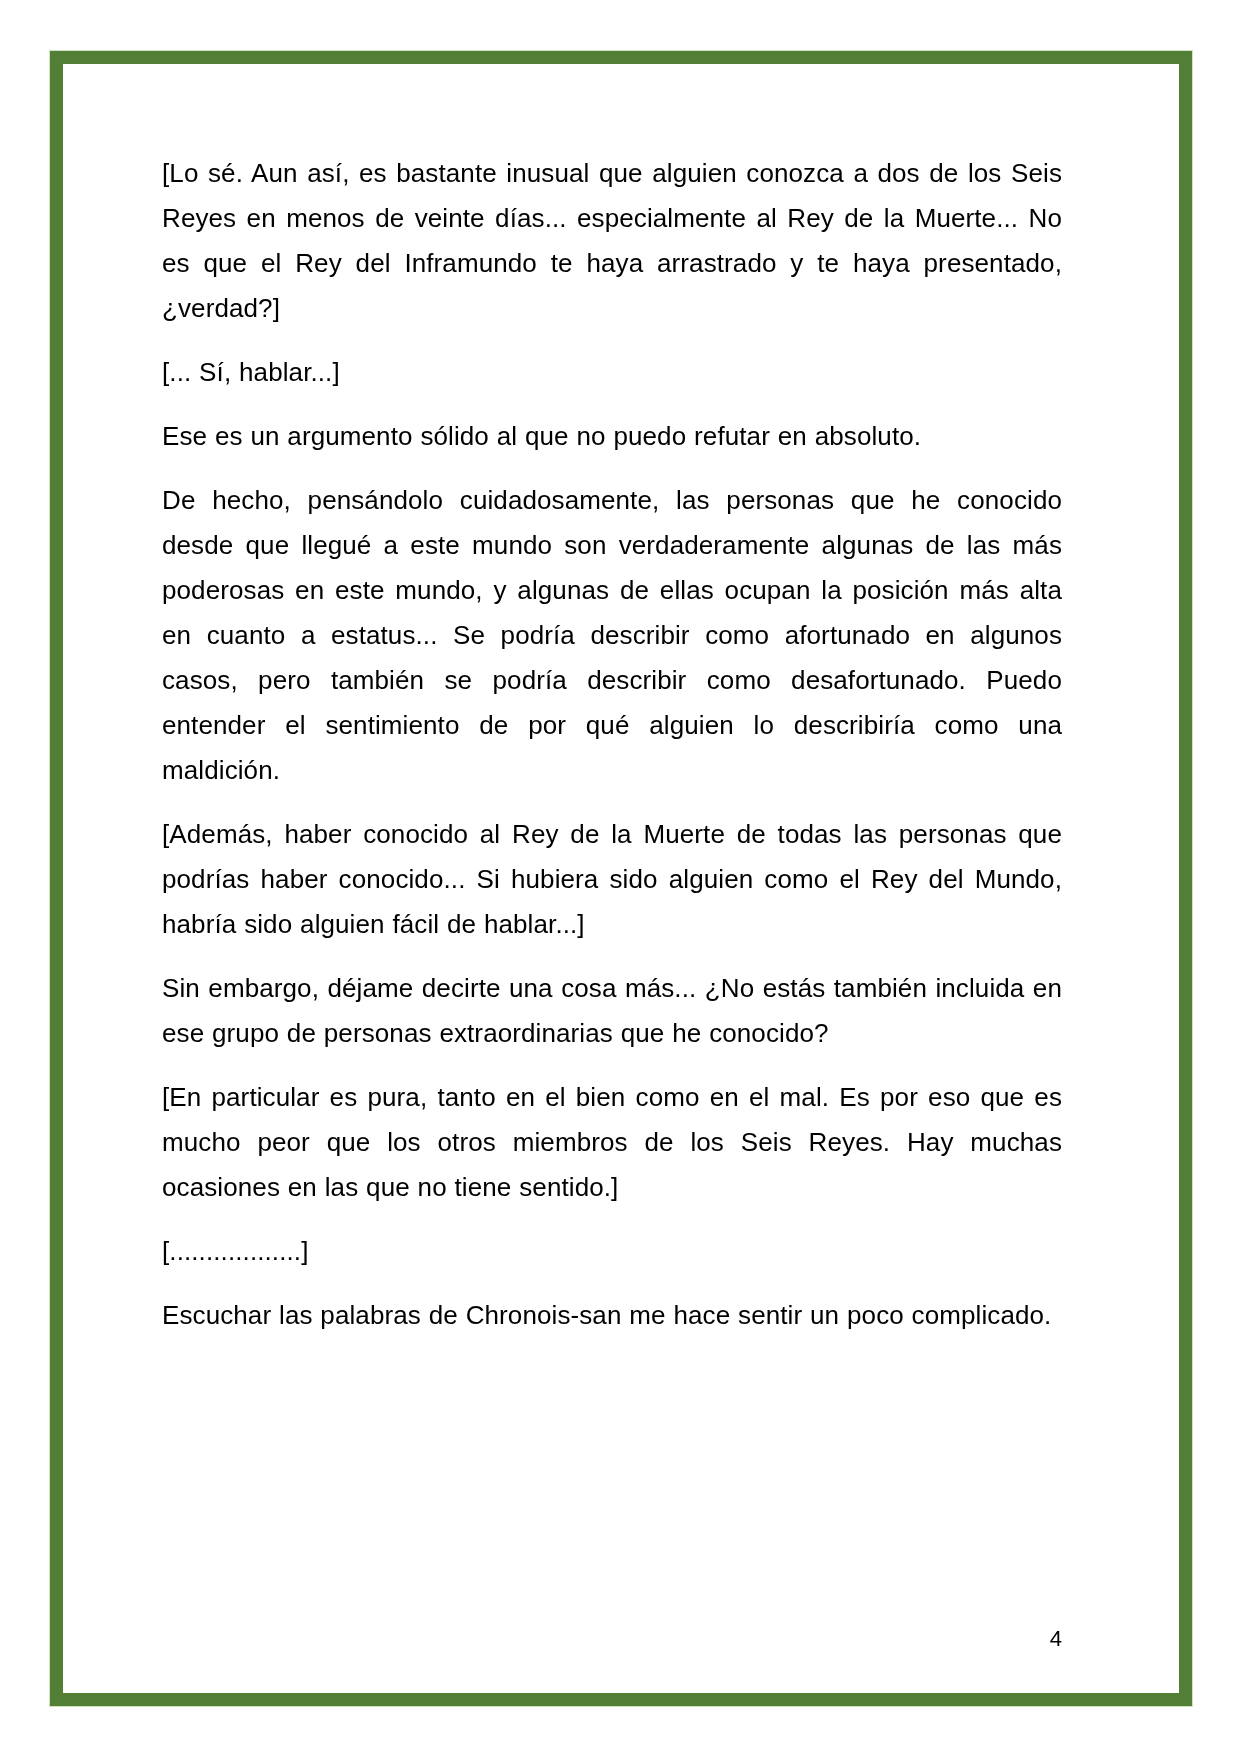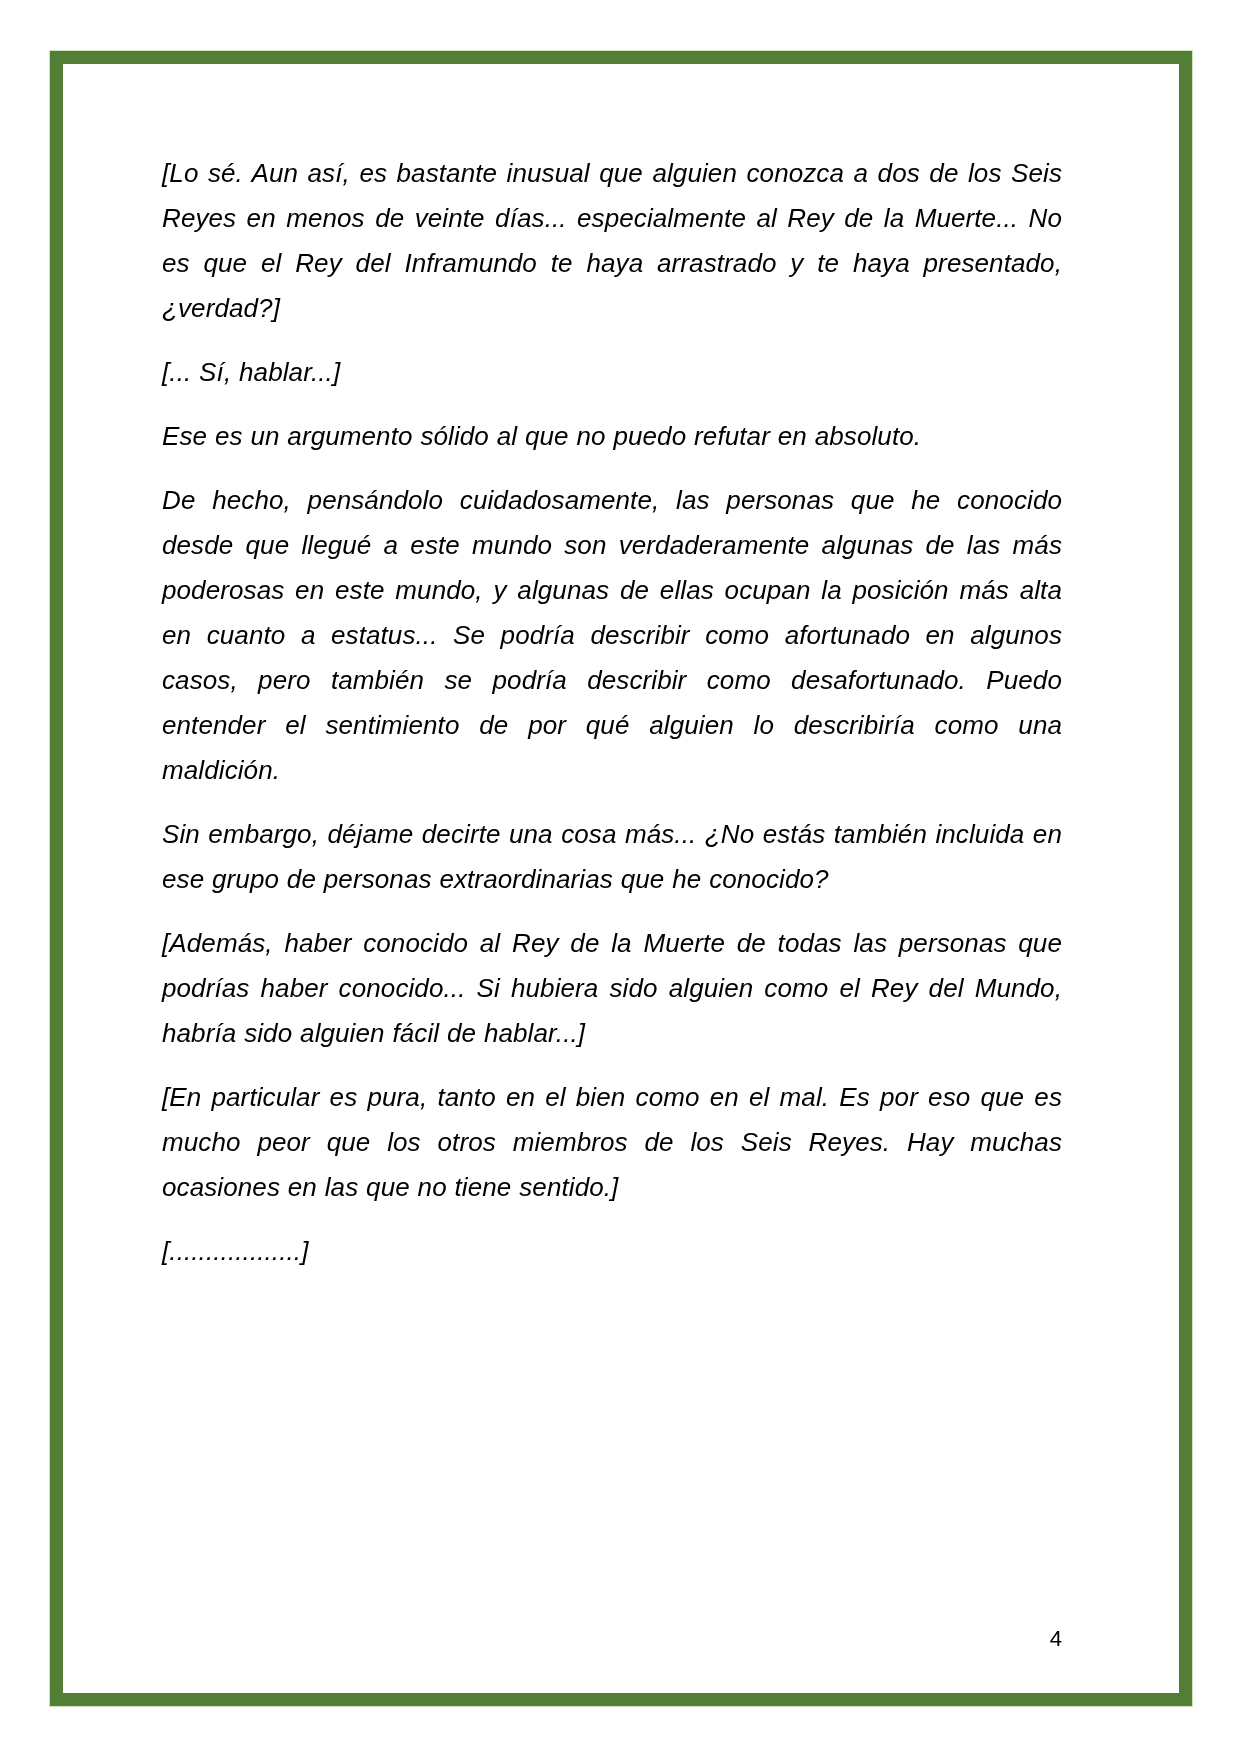--- a/index.html
+++ b/index.html
@@ -26,21 +26,20 @@
     box-shadow: 0 0 0 1px rgba(150, 190, 115, 0.45);
     pointer-events: none;
   }
   .doc-content {
     position: absolute;
     left: 162px;
     top: 151px;
     width: 900px;
     text-align: justify;
     text-justify: inter-word;
-    font-style: italic;
   }
   .doc-content p {
     margin: 0 0 19px 0;
     font-size: 26px;
     line-height: 45px;
     letter-spacing: 0.1px;
     word-spacing: 0.5px;
   }
   .page-footer {
     position: absolute;
@@ -54,21 +53,22 @@
 </head>
 <body style="background: rgb(255, 255, 255); color: rgb(0, 0, 0);">
 
 <div class="page-frame" style="border-color: rgb(82, 127, 53);"></div>
 
 <main class="doc-content">
   <p>[Lo sé. Aun así, es bastante inusual que alguien conozca a dos de los Seis Reyes en menos de veinte días... especialmente al Rey de la Muerte... No es que el Rey del Inframundo te haya arrastrado y te haya presentado, ¿verdad?]</p>
   <p>[... Sí, hablar...]</p>
   <p>Ese es un argumento sólido al que no puedo refutar en absoluto.</p>
   <p>De hecho, pensándolo cuidadosamente, las personas que he conocido desde que llegué a este mundo son verdaderamente algunas de las más poderosas en este mundo, y algunas de ellas ocupan la posición más alta en cuanto a estatus... Se podría describir como afortunado en algunos casos, pero también se podría describir como desafortunado. Puedo entender el sentimiento de por qué alguien lo describiría como una maldición.</p>
+  <p>[Además, haber conocido al Rey de la Muerte de todas las personas que podrías haber conocido... Si hubiera sido alguien como el Rey del Mundo, habría sido alguien fácil de hablar...]</p>
   <p>Sin embargo, déjame decirte una cosa más... ¿No estás también incluida en ese grupo de personas extraordinarias que he conocido?</p>
-  <p>[Además, haber conocido al Rey de la Muerte de todas las personas que podrías haber conocido... Si hubiera sido alguien como el Rey del Mundo, habría sido alguien fácil de hablar...]</p>
   <p>[En particular es pura, tanto en el bien como en el mal. Es por eso que es mucho peor que los otros miembros de los Seis Reyes. Hay muchas ocasiones en las que no tiene sentido.]</p>
   <p>[..................]</p>
+  <p>Escuchar las palabras de Chronois-san me hace sentir un poco complicado.</p>
 </main>
 
 <footer class="page-footer">
   <span>4</span>
 </footer>
 
 </body></html>

